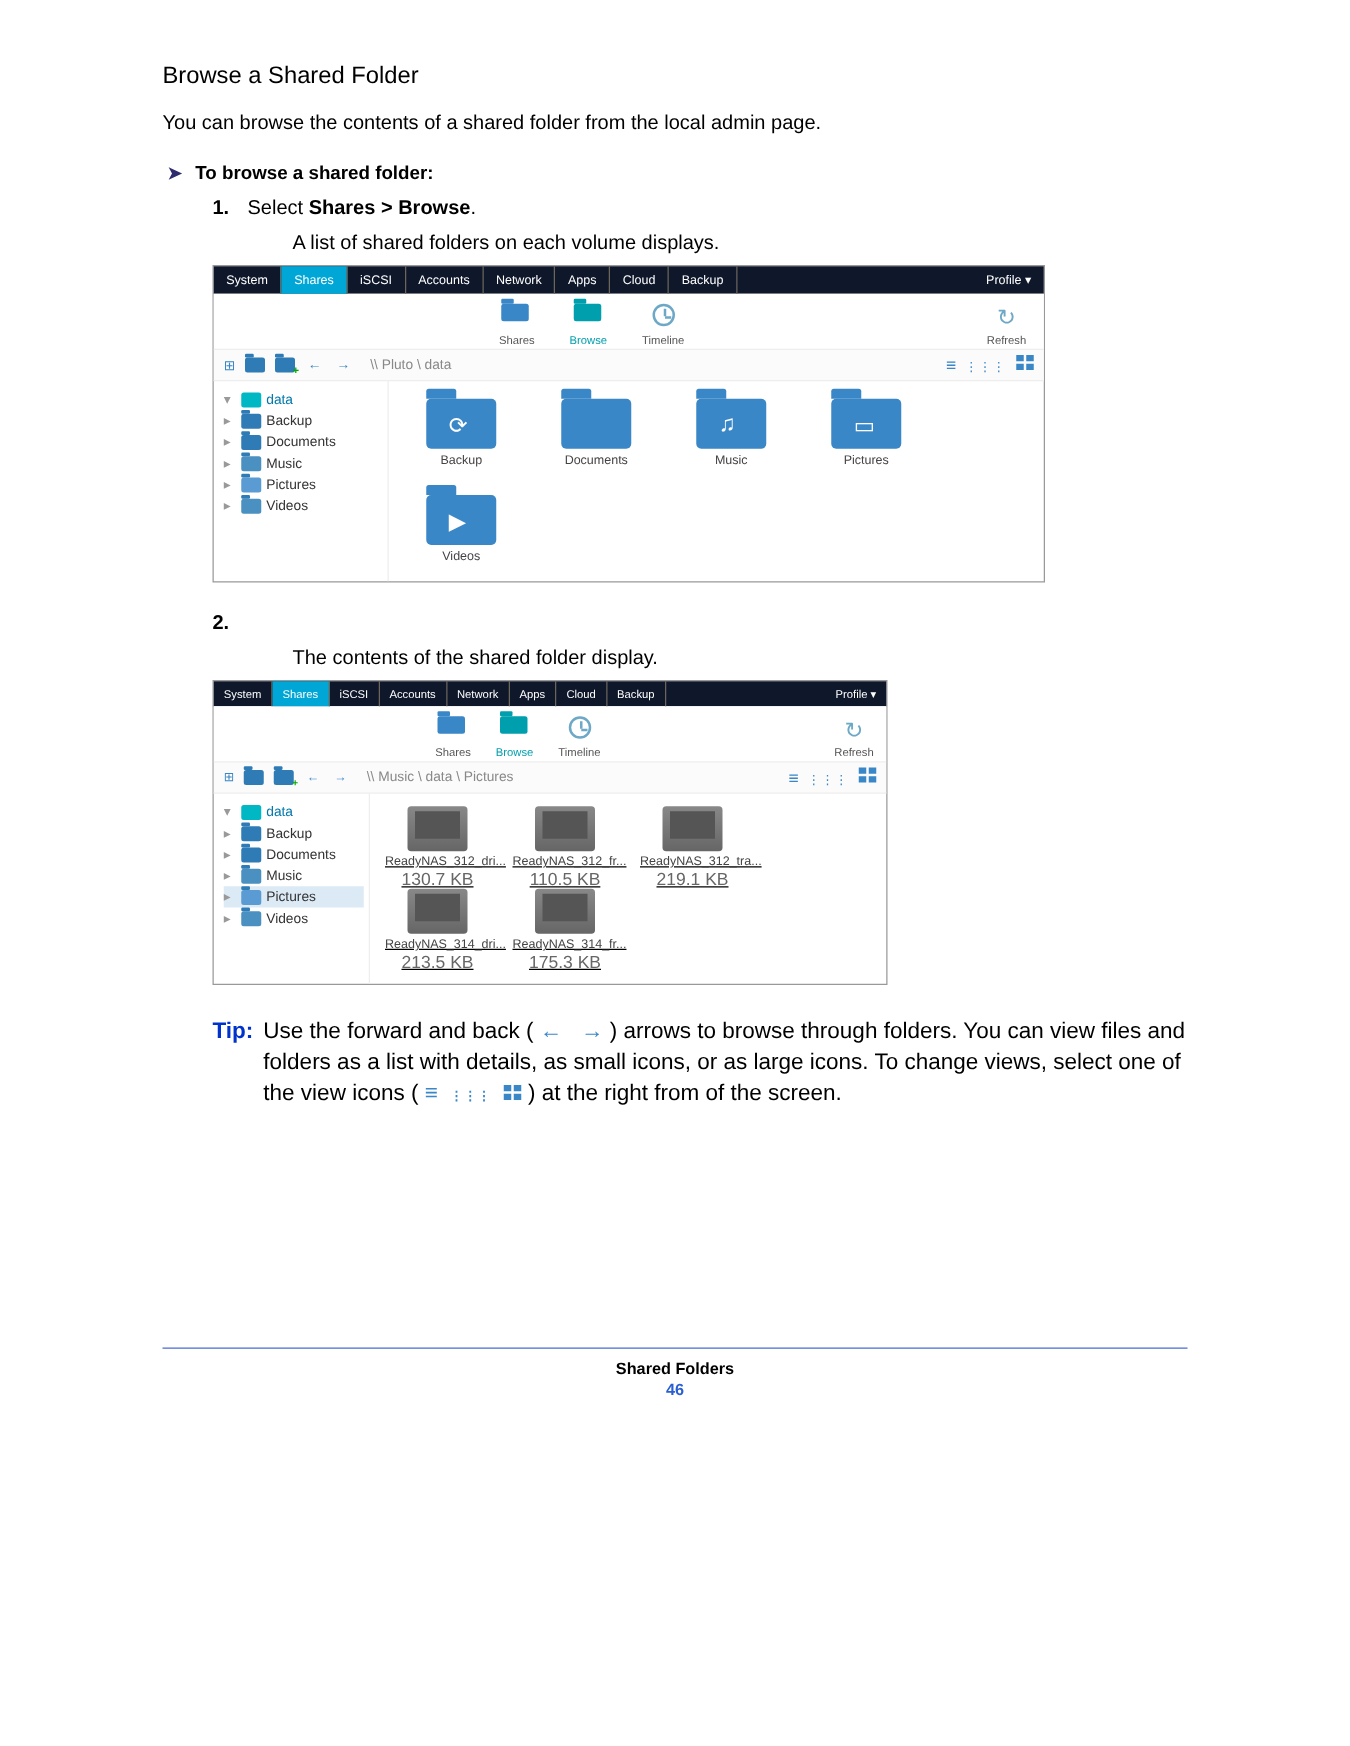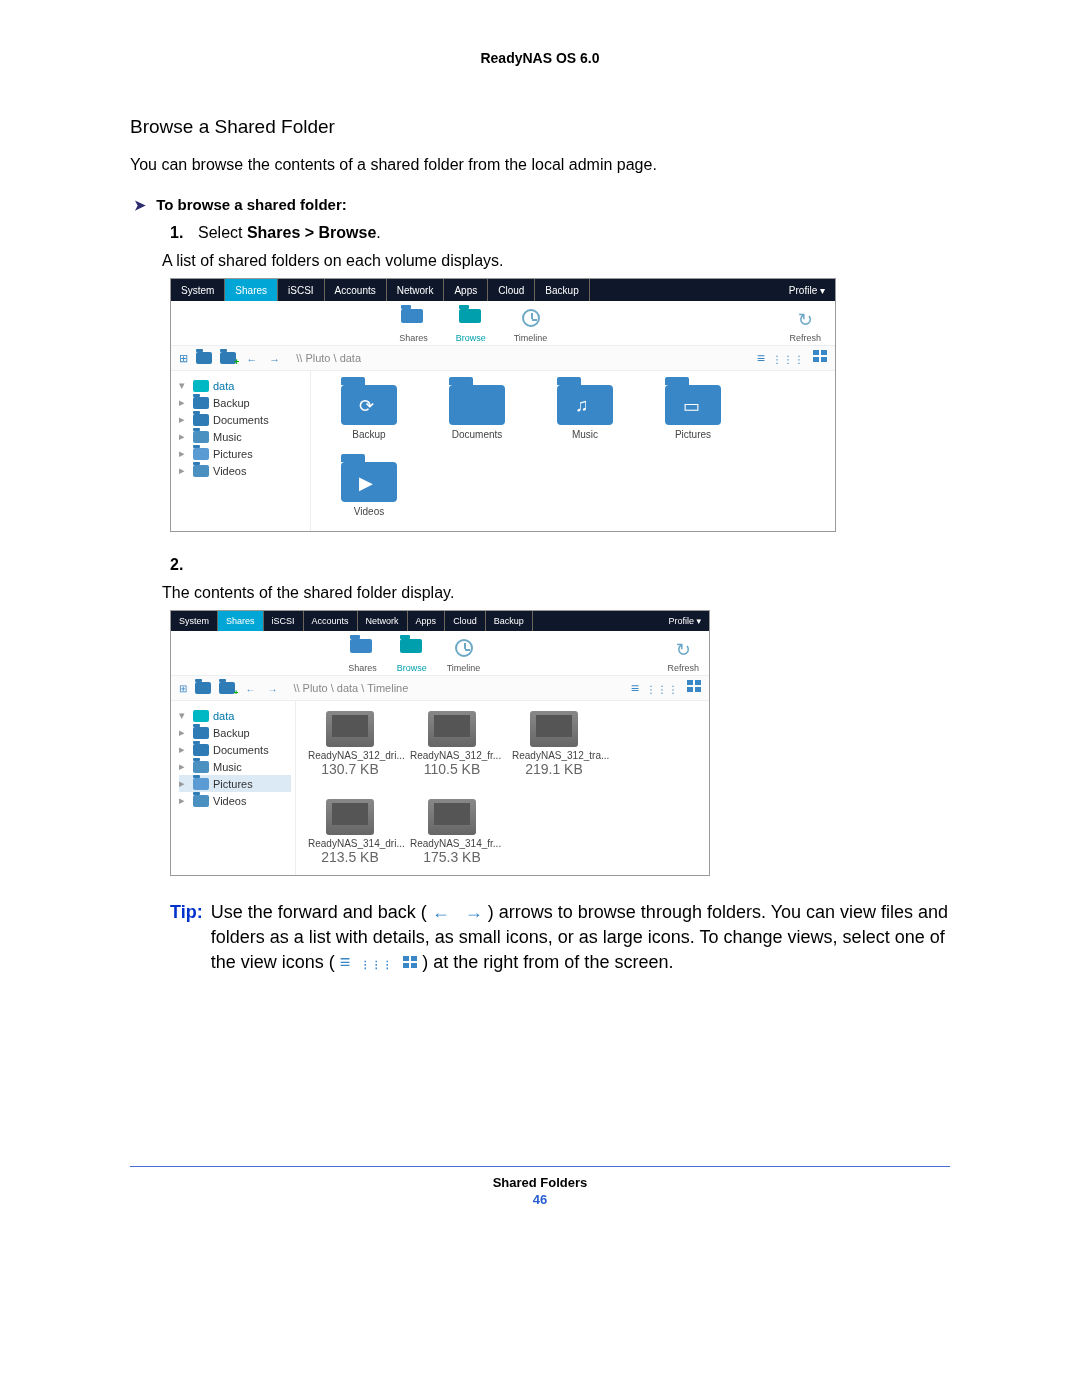--- a/index.html
+++ b/index.html
@@ -7,21 +7,21 @@
   .page { padding: 50px 130px 40px 130px; }
   .hdr-title { text-align: center; font-weight: bold; font-size: 14px; margin-bottom: 50px; }
   h1 { font-size: 19px; font-weight: 500; margin-bottom: 18px; }
   .body-text { font-size: 16px; margin: 8px 0 22px 0; }
   .proc-head { margin-left: 4px; }
   .proc-head .arrow { color: #2c2c6e; font-weight: bold; margin-right: 6px; font-size: 14px; }
   .proc-head .txt { font-weight: bold; font-size: 15px; }
   .steps { margin: 10px 0 10px 40px; }
   .step-row { display: flex; gap: 10px; margin: 8px 0; font-size: 16px; }
   .step-num { font-weight: bold; min-width: 18px; }
-  .sub-line { margin-left: 32px; font-size: 16px; margin-bottom: 8px; }
+  .sub-line { margin-left: 104px; font-size: 16px; margin-bottom: 8px; }
   .shot { border: 1px solid #999; margin: 8px 0 24px 40px; width: 666px; font-size: 11px; }
   .nav { display: flex; background: #0f172a; color: #fff; height: 22px; align-items: center; }
   .nav div { padding: 0 10px; height: 100%; display: flex; align-items: center; border-right: 1px solid #6b655a; font-size: 10px; }
   .nav .active { background: #00A6D6; }
   .nav .profile { margin-left: auto; border-right: none; }
   .subnav { display: flex; padding: 8px 0 2px 0; background: #fff; }
   .subnav .spacer { flex: 1; }
   .sn-item { text-align: center; margin: 0 14px; }
   .sn-item .ic { width: 24px; height: 22px; margin: 0 auto 2px auto; position: relative; }
   .sn-item .lbl { font-size: 9px; color: #555; }
@@ -63,39 +63,38 @@
   .big-fold { width:56px; height:40px; background:#3a87c7; border-radius:4px; margin:0 auto 4px auto; position:relative; }
   .big-fold::before{content:"";position:absolute;top:-8px;left:0;width:24px;height:8px;background:#3a87c7;border-radius:2px 2px 0 0;}
   .ovl{position:absolute;color:#fff;font-size:18px;top:10px;left:18px;}
   .g-lbl{font-size:10px;color:#444;}
 
   .shot2 { border:1px solid #999; margin:8px 0 24px 40px; width:540px; font-size:10px;}
   .shot2 .nav { height:20px; }
   .shot2 .nav div { font-size:9px; padding:0 8px;}
   .shot2 .subnav .sn-item { margin:0 10px; }
   .shot2 .content .tree{width:125px;}
-  .shot2 .grid{gap:22px 18px; padding:10px 12px;}
+  .shot2 .grid{gap:0 18px; padding:10px 12px;text-decoration:underline;}
   .file-item{text-align:center;width:84px;}
   .file-ic{width:48px;height:36px;background:linear-gradient(#888,#666);margin:0 auto 3px auto;border-radius:3px;position:relative;}
   .file-ic::before{content:"";position:absolute;inset:4px 6px 10px 6px;background:#555;}
   .f-sz{font-size:14px;color:#666;}
 
   .tipbox { display:flex; gap:8px; margin:10px 0 0 40px; font-size:18px; line-height:1.4; }
   .tipbox .tiplbl{color:#0033cc;font-weight:bold;white-space:nowrap;}
   .inline-ic{color:#3a87c7;font-weight:bold;}
   .footer{margin-top:190px;border-top:1px solid #4a6bd6;padding-top:8px;text-align:center;}
   .footer .lbl{font-weight:bold;font-size:13px;}
   .footer .pg{color:#2a5fd0;font-weight:bold;font-size:13px;margin-top:2px;}
   .selected{background:#dceaf5;}
 </style>
 </head>
 <body>
 
 <div class="page">
-  <div class="hdr-title">ReadyNAS OS 6.0</div>
 
   <h1>Browse a Shared Folder</h1>
   <p class="body-text">You can browse the contents of a shared folder from the local admin page.</p>
 
   <div class="proc-head">
     <span class="arrow">➤</span>
     <span class="txt">To browse a shared folder:</span>
   </div>
 
   <div class="steps">
@@ -273,21 +272,21 @@
         </div>
     </div>
     <div class="browsebar">
       <span style="color:#3a87c7">⊞</span>
       <span class="mini-ic"></span>
       <span class="mini-ic">
           <span style="position:absolute;right:-3px;bottom:-3px;color:#0a0;font-size:8px;font-weight:bold;">+</span>
         </span>
       <span class="arrow-l">←</span>
       <span class="arrow-r">→</span>
-      <span class="path">\\ Pluto \ data \ Timeline</span>
+      <span class="path">\\ Music \ data \ Pictures</span>
       <div class="bb-right">
         <span class="view-ic vic1"></span>
         <span class="view-ic vic2"></span>
         <span class="vic3"></span>
       </div>
     </div>
     <div class="content">
       <div class="tree">
         <div class="tree-row root">
             <span class="carat">▾</span>

